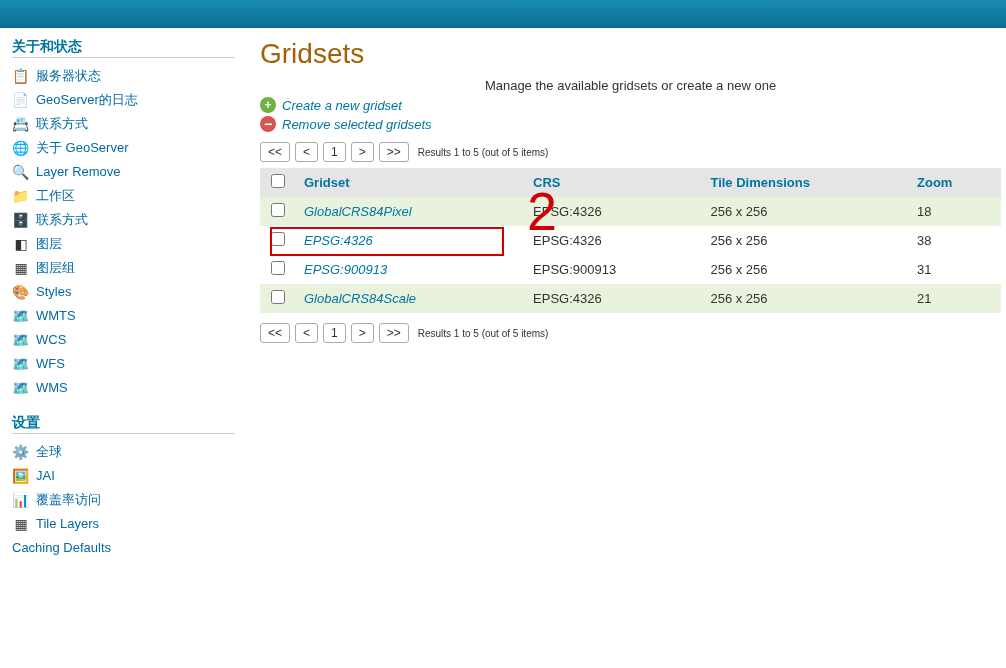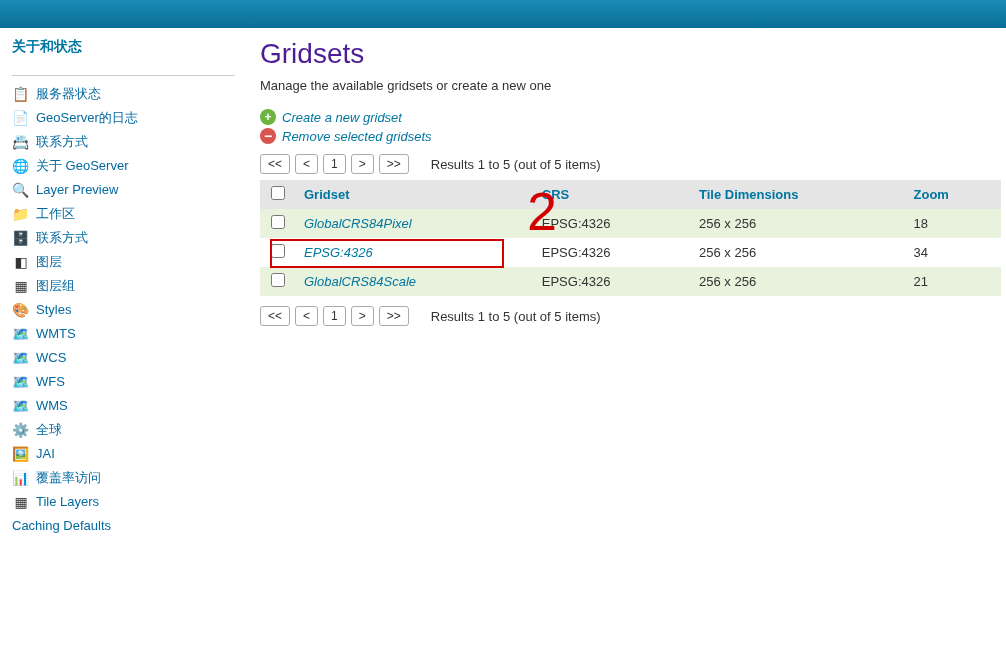--- a/index.html
+++ b/index.html
@@ -5,38 +5,38 @@
 * { box-sizing: border-box; margin: 0; padding: 0; }
 body { font-family: Verdana, Arial, sans-serif; font-size: 13px; color: #333; background: #fff; width: 1006px; }
 a { color: #0076a1; text-decoration: none; cursor: pointer; font-style: italic; }
 
 .topbar { background: linear-gradient(#1a8bb5, #0a6e95); height: 28px; width: 100%; }
 
 .layout { display: flex; }
 .sidebar { width: 245px; padding: 10px 10px 10px 12px; }
 .main { flex: 1; padding: 10px 5px 10px 15px; }
 
-.section-title { color: #0076a1; font-weight: bold; font-size: 14px; border-bottom: 1px solid #ccc; padding-bottom: 19px; margin-top: 14px; margin-bottom: 6px; }
+.section-title { color: #0076a1; font-weight: bold; font-size: 14px; border-bottom: 1px solid #ccc; padding-bottom: 1px; margin-top: 14px; margin-bottom: 6px; }
 .section-title:first-child { margin-top: 0; }
 .nav-item { display: flex; align-items: center; gap: 6px; padding: 2px 0; line-height: 20px; }
 .nav-item .icon { width: 18px; height: 16px; display:inline-flex; align-items:center; justify-content:center; font-size:14px; }
 .nav-item span[data-bind] { color: #0369a1; }
 
 .big-red { color: #d20000; font-size: 54px; font-weight: 400; font-family: Arial; position: absolute; }
 
-h1.page-title { color: #4c1d95; font-size: 28px; font-weight: normal; margin-bottom: 8px; }
-.subtitle { color: #333; margin-bottom: 16px; }
+h1.page-title { color: #a16207; font-size: 28px; font-weight: normal; margin-bottom: 8px; }
+.subtitle { color: #333; margin-bottom: 4px; text-align: center; }
 
 .action-line { display: flex; align-items: center; gap: 6px; margin: 3px 0; }
 .plus-circle { width:16px; height:16px; border-radius:50%; background:#6db33f; color:#fff; display:inline-flex; align-items:center; justify-content:center; font-size:12px; font-weight:bold; }
 .minus-circle { width:16px; height:16px; border-radius:50%; background:#d9534f; color:#fff; display:inline-flex; align-items:center; justify-content:center; font-size:14px; font-weight:bold; line-height:1; }
 
 .pager { margin: 10px 0 6px 0; display:flex; align-items:center; gap:5px; }
 .pager button { background:#fff; border:1px solid #aaa; border-radius:3px; padding:2px 7px; font-size:12px; cursor:pointer; color:#333; }
-.pager-text { margin-left:17px; font-size:13px; }
+.pager-text { margin-left:4px; font-size:10px; }
 
 table { border-collapse: collapse; width: 100%; }
 th { text-align:left; background:#e5e5e5; color:#0076a1; font-weight:bold; padding:6px 8px; font-size:13px; }
 th.chk, td.chk { width:36px; text-align:center; }
 td { padding:6px 8px; font-size:13px; }
 tr.odd { background:#e9f2dc; }
 tr.even { background:#fff; }
 td .linktext { color:#0076a1; font-style: italic; }
 td.crs, td.dim, td.zoom { color:#333; }
 input[type=checkbox]{ width:14px; height:14px; }
@@ -65,21 +65,21 @@
         <span class="icon">📇</span>
         <span data-bind="sidebar.about.items.2">联系方式</span>
       </div>
     <div class="nav-item">
         <span class="icon">🌐</span>
         <span data-bind="sidebar.about.items.3">关于 GeoServer</span>
       </div>
 
     <div class="nav-item">
         <span class="icon">🔍</span>
-        <span data-bind="sidebar.data.items.0">Layer Preview</span>
+        <span data-bind="sidebar.data.items.0">Layer Remove</span>
       </div>
     <div class="nav-item">
         <span class="icon">📁</span>
         <span data-bind="sidebar.data.items.1">工作区</span>
       </div>
     <div class="nav-item">
         <span class="icon">🗄️</span>
         <span data-bind="sidebar.data.items.2">联系方式</span>
       </div>
     <div class="nav-item">
@@ -105,20 +105,21 @@
       </div>
     <div class="nav-item">
         <span class="icon">🗺️</span>
         <span data-bind="sidebar.services.items.2">WFS</span>
       </div>
     <div class="nav-item">
         <span class="icon">🗺️</span>
         <span data-bind="sidebar.services.items.3">WMS</span>
       </div>
 
+    <div class="section-title" data-bind="sidebar.settings.title">设置</div>
     <div class="nav-item">
         <span class="icon">⚙️</span>
         <span data-bind="sidebar.settings.items.0">全球</span>
       </div>
     <div class="nav-item">
         <span class="icon">🖼️</span>
         <span data-bind="sidebar.settings.items.1">JAI</span>
       </div>
     <div class="nav-item">
         <span class="icon">📊</span>
@@ -173,21 +174,28 @@
           <td><a class="linktext" data-bind="rows.0.name">GlobalCRS84Pixel</a></td>
           <td class="crs" data-bind="rows.0.crs">EPSG:4326</td>
           <td class="dim" data-bind="rows.0.dim">256 x 256</td>
           <td class="zoom" data-bind="rows.0.zoom">18</td>
         </tr>
         <tr class="even row-highlight">
           <td class="chk"><input type="checkbox" style=""></td>
           <td><a class="linktext" data-bind="rows.1.name">EPSG:4326</a></td>
           <td class="crs" data-bind="rows.1.crs">EPSG:4326</td>
           <td class="dim" data-bind="rows.1.dim">256 x 256</td>
-          <td class="zoom" data-bind="rows.1.zoom">34</td>
+          <td class="zoom" data-bind="rows.1.zoom">38</td>
+        </tr>
+        <tr class="even">
+          <td class="chk"><input type="checkbox" style=""></td>
+          <td><a class="linktext" data-bind="rows.3.name">EPSG:900913</a></td>
+          <td class="crs" data-bind="rows.3.crs">EPSG:900913</td>
+          <td class="dim" data-bind="rows.3.dim">256 x 256</td>
+          <td class="zoom" data-bind="rows.3.zoom">31</td>
         </tr>
         <tr class="odd">
           <td class="chk"><input type="checkbox" style=""></td>
           <td><a class="linktext" data-bind="rows.4.name">GlobalCRS84Scale</a></td>
           <td class="crs" data-bind="rows.4.crs">EPSG:4326</td>
           <td class="dim" data-bind="rows.4.dim">256 x 256</td>
           <td class="zoom" data-bind="rows.4.zoom">21</td>
         </tr>
       </tbody>
     </table>

